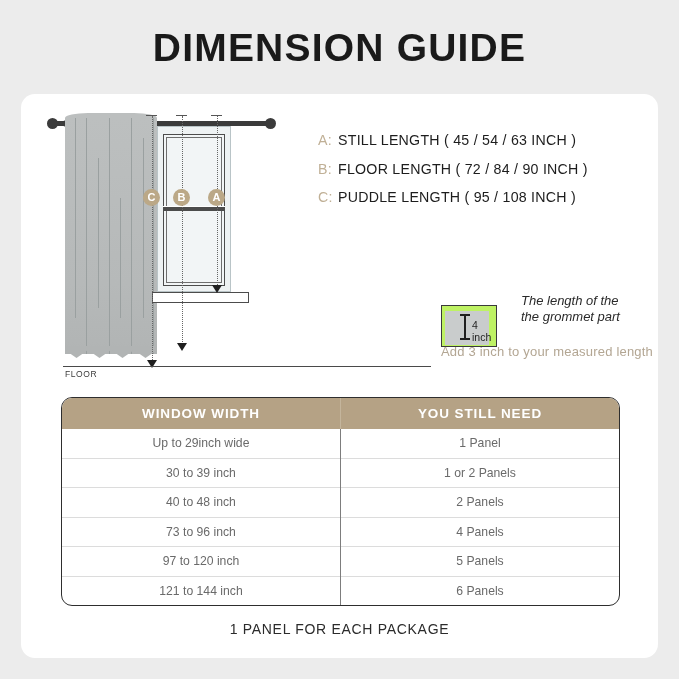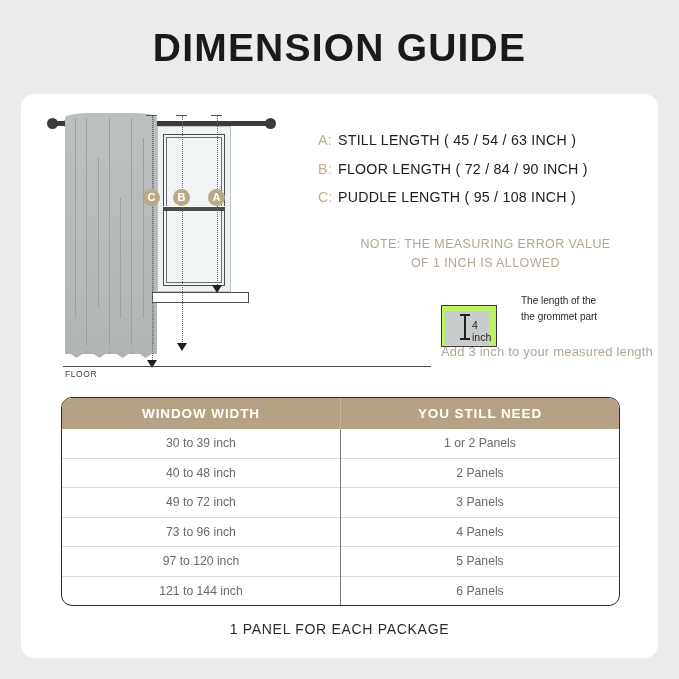--- a/index.html
+++ b/index.html
@@ -296,24 +296,25 @@
     position: absolute;
     left: 30px;
     top: 13px;
     font-size: 10.5px;
     color: #1f1f1f;
   }
   .grommet-desc {
     position: absolute;
     left: 80px;
     top: 1px;
-    font-size: 10px;
+    font-size: 13px;
     line-height: 16px;
     color: #2a2a2a;
     width: 140px;
+    font-style: italic;
   }
   .grommet-add {
     position: absolute;
     left: 0px;
     top: 52px;
     font-size: 13px;
     color: #b3a693;
     letter-spacing: 0.2px;
     white-space: nowrap;
   }
@@ -432,24 +433,20 @@
       <div class="legend-row">
         <span class="legend-key">B:</span>
         <span class="legend-text">FLOOR LENGTH ( 72 / 84 / 90 INCH )</span>
       </div>
       <div class="legend-row">
         <span class="legend-key">C:</span>
         <span class="legend-text">PUDDLE LENGTH ( 95 / 108 INCH )</span>
       </div>
     </div>
 
-    <div class="note">
-      <div>NOTE:  THE MEASURING ERROR VALUE</div>
-      <div>OF 1 INCH IS ALLOWED</div>
-    </div>
 
     <div class="grommet">
       <div class="grommet-box">
         <div class="grommet-fill"></div>
         <div class="grommet-cap" style="top:8px;"></div>
         <div class="grommet-arrow"></div>
         <div class="grommet-cap" style="top:32px;"></div>
         <div class="grommet-inch">4 inch</div>
       </div>
       <div class="grommet-desc">
@@ -462,30 +459,30 @@
     <div class="table-wrap">
       <table class="widths">
         <thead>
           <tr>
             <th>WINDOW WIDTH</th>
             <th>YOU STILL NEED</th>
           </tr>
         </thead>
         <tbody>
           <tr>
+            <td>Up to 29inch wide</td>
+            <td>1 Panel</td>
+          </tr>
+          <tr>
             <td>30 to 39 inch</td>
             <td>1 or 2 Panels</td>
           </tr>
           <tr>
             <td>40 to 48 inch</td>
             <td>2 Panels</td>
-          </tr>
-          <tr>
-            <td>49 to 72 inch</td>
-            <td>3 Panels</td>
           </tr>
           <tr>
             <td>73 to 96 inch</td>
             <td>4 Panels</td>
           </tr>
           <tr>
             <td>97 to 120 inch</td>
             <td>5 Panels</td>
           </tr>
           <tr>

